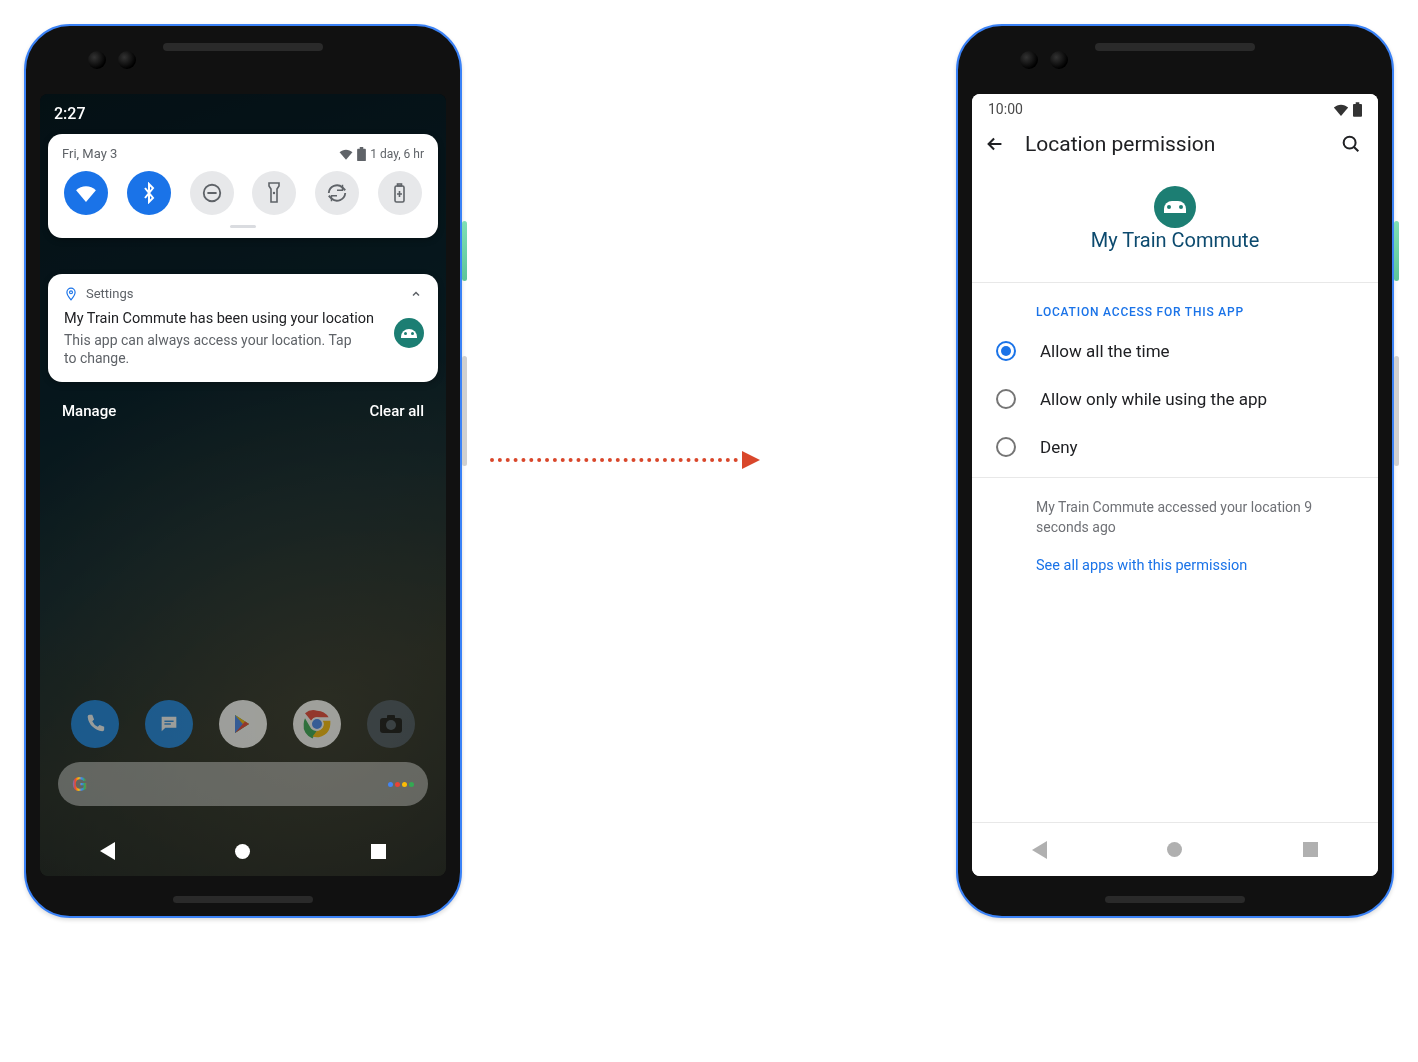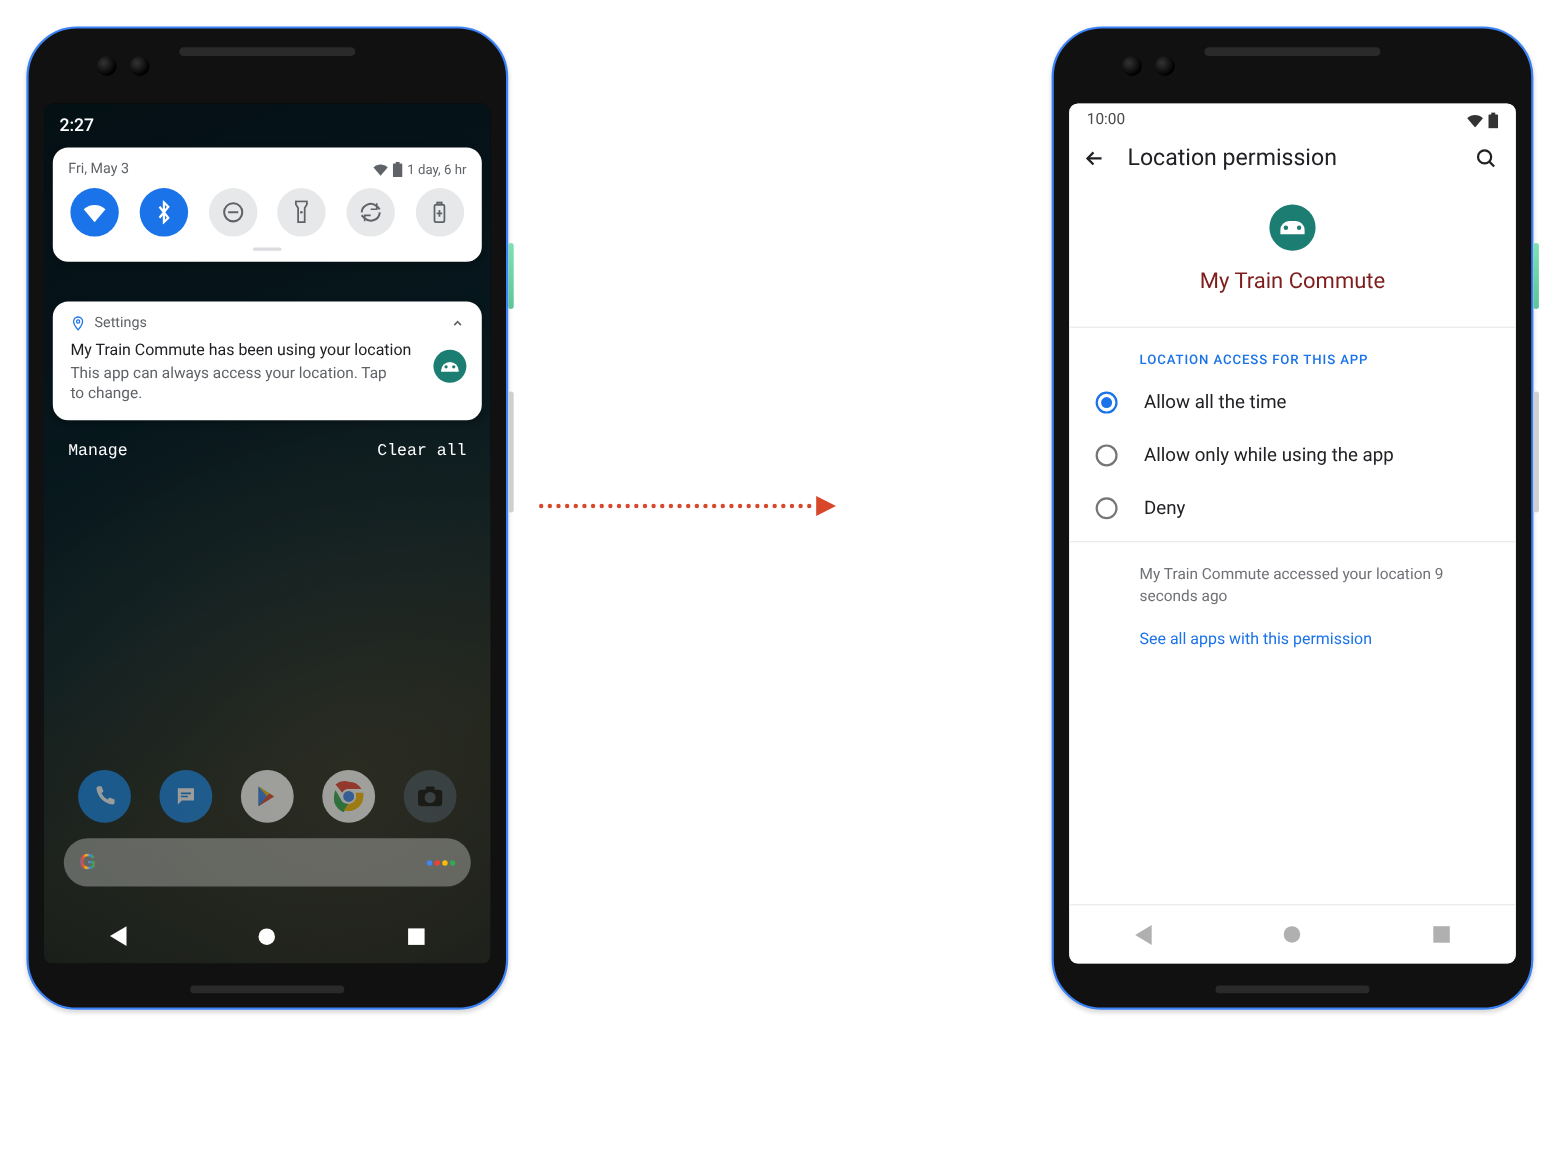--- a/index.html
+++ b/index.html
@@ -150,21 +150,21 @@
     width:3px; height:3px; border-radius:50%;
     background:#1c7e73; top:3px;
   }
   .android-head::before { left:3px; }
   .android-head::after  { right:3px; }
 
   .notif-actions {
     position:absolute; left:0; right:0; top:308px;
     display:flex; justify-content:space-between;
     padding:0 22px;
-    color:#fff; font-size:15px; font-weight:500;font-family:Liberation Mono, monospace;
+    color:#fff; font-size:15px; font-weight:500;
   }
 
   
   .dock {
     position:absolute; bottom:128px; left:0; right:0;
     display:flex; justify-content:space-around; padding:0 18px;
   }
   .dock-icon {
     width:48px; height:48px; border-radius:50%;
     opacity:.55;
@@ -211,21 +211,21 @@
     padding:22px 0 30px;
   }
   .appinfo .big-icon {
     width:42px; height:42px; border-radius:50%;
     background:#1c7e73;
     display:flex; align-items:center; justify-content:center;
   }
   .appinfo .big-icon .android-head { width:22px; height:12px; }
   .appinfo .big-icon .android-head::before,
   .appinfo .big-icon .android-head::after { width:4px; height:4px; top:4px;}
-  .appinfo .name { margin-top:15px; font-size:20px; color:#7f1d1d; }
+  .appinfo .name { margin-top:0; font-size:20px; color:#0c4a6e; }
   .divider { height:1px; background:var(--divider); }
   .section-label {
     padding:22px 24px 8px 64px;
     font-size:12px; letter-spacing:.8px;
     color:var(--blue); font-weight:500;
   }
   .radio-row {
     display:flex; align-items:center; gap:24px;
     padding:14px 24px;
   }

